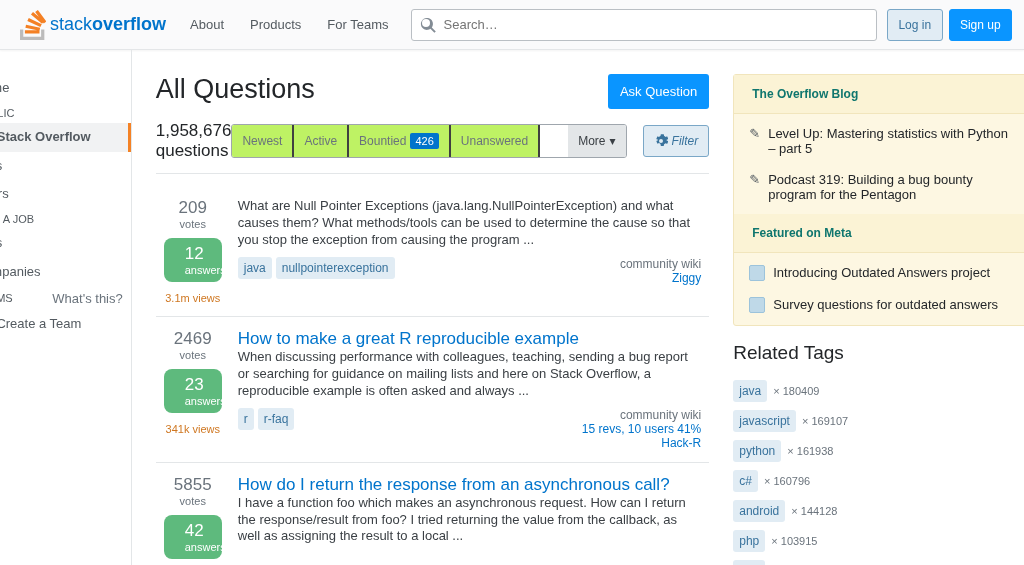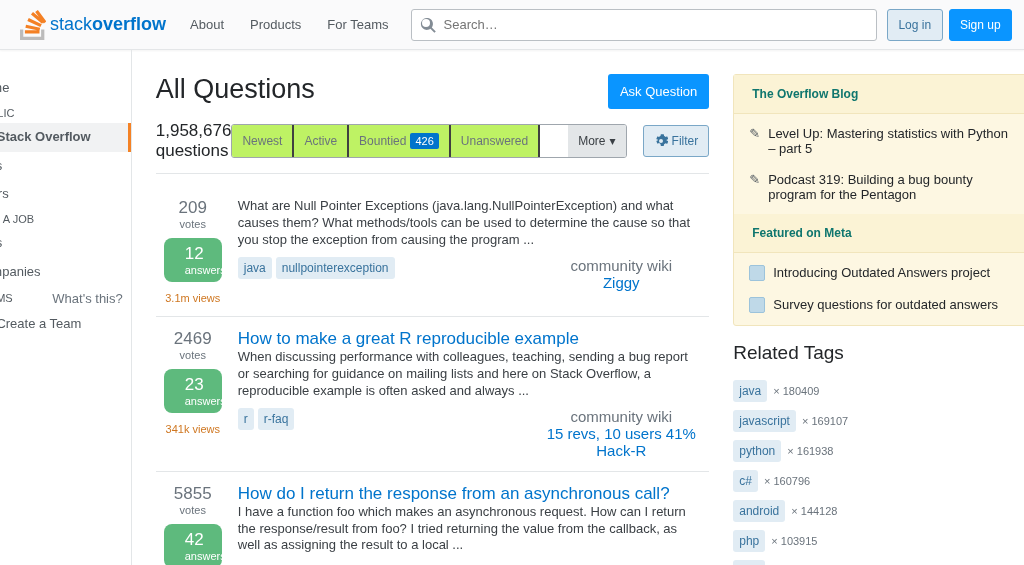--- a/index.html
+++ b/index.html
@@ -46,38 +46,38 @@
 .ask-btn { background: #0a95ff; color: #fff; padding: 10px 12px; border-radius: 3px; border: none; cursor: pointer; font-size: 13px; }
 
 .sub-header { display: flex; justify-content: space-between; align-items: center; margin-bottom: 12px; border-bottom: 1px solid #e3e6e8; padding-bottom: 12px; }
 .count { font-size: 17px; color: #232629; }
 .controls { display: flex; gap: 16px; align-items: center; }
 .tabs { display: flex; border: 1px solid #9fa6ad; border-radius: 3px; overflow: hidden; }
 .tabs .tab { padding: 8px 10px; font-size: 12px; color: #6a737c; border-right: 2px solid #404040; background: #bef264; cursor: pointer; display: flex; align-items: center; gap: 4px; }
 .tabs .tab:last-child { border-right: none; }
 .tabs .tab.active { background: #e3e6e8; color: #3b4045; margin-left: 28px; }
 .badge-count { background: #0074cc; color: #fff; padding: 2px 5px; border-radius: 2px; font-size: 11px; }
-.filter-btn { display: flex; align-items: center; gap: 4px; padding: 8px 10px; border: 1px solid #7aa7c7; border-radius: 3px; color: #39739d; background: #e1ecf4; cursor: pointer; font-size: 12px; }
+.filter-btn { display: flex; align-items: center; gap: 4px; padding: 8px 10px; border: 1px solid #7aa7c7; border-radius: 3px; color: #39739d; background: #e1ecf4; cursor: pointer; font-size: 12px; font-style: italic; }
 
 
 .question { display: flex; padding: 12px 8px; border-bottom: 1px solid #e3e6e8; }
 .stats { width: 58px; flex-shrink: 0; text-align: center; font-size: 11px; color: #6a737c; margin-right: 16px; }
 .stats .votes { font-size: 17px; color: #6a737c; }
 .stats .votes-label { font-size: 11px; margin-bottom: 8px; }
 .answers-box { background: #5eba7d; color: #fff; padding: 6px 21px; border-radius: 8px; margin-bottom: 8px; }
 .answers-box .num { font-size: 17px; }
 .answers-box .lbl { font-size: 11px; }
 .views { color: #cf7721; font-size: 11px; margin-top: 10px; }
 .q-body { flex: 1; min-width: 0; }
 .q-title { font-size: 17px; color: #0074cc; margin-bottom: 5px; }
 .q-excerpt { font-size: 13px; color: #3b4045; margin-bottom: 8px; line-height: 1.3; }
 .q-footer { display: flex; justify-content: space-between; align-items: flex-start; flex-wrap: wrap; }
 .tags { display: flex; gap: 4px; flex-wrap: wrap; }
 .tag { background: #e1ecf4; color: #39739d; padding: 4px 6px; border-radius: 3px; font-size: 12px; }
-.user-info { text-align: center; font-size: 15px; color: #6a737c; min-width: 160px; margin-left: 29px; }
+.user-info { text-align: right; font-size: 12px; color: #6a737c; min-width: 160px; margin-left: 29px; }
 .user-info .meta { color: #6a737c; }
 .user-info .blue { color: #0074cc; }
 
 
 .sidebar { width: 300px; flex-shrink: 0; }
 .widget { border: 1px solid #f1e5bc; border-radius: 3px; margin-bottom: 16px; background: #fdf7e2; font-size: 13px; }
 .widget-header { padding: 12px 18px; background: #fbf3d5; border-bottom: 1px solid #f1e5bc; font-weight: 700; font-size: 12px; color: #0f766e; }
 .widget-body { padding: 4px 0; }
 .widget-item { display: flex; padding: 8px 15px; gap: 8px; align-items: flex-start; font-size: 13px; }
 .widget-item .bullet { flex-shrink: 0; color: #535a60; font-size: 13px; }

